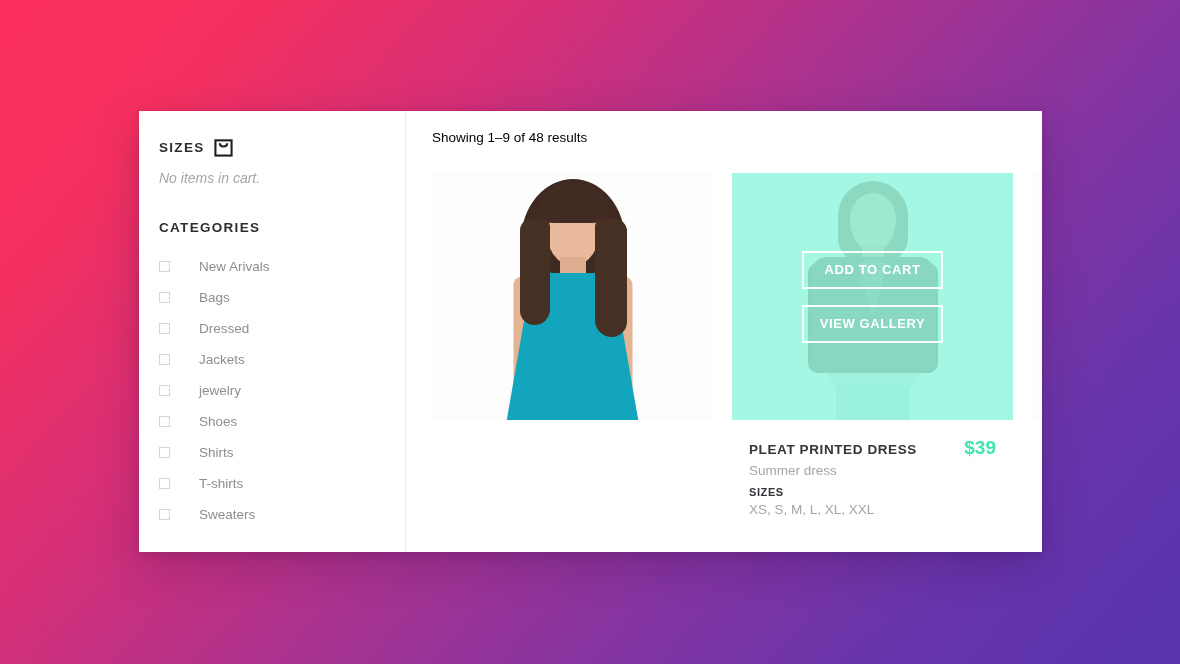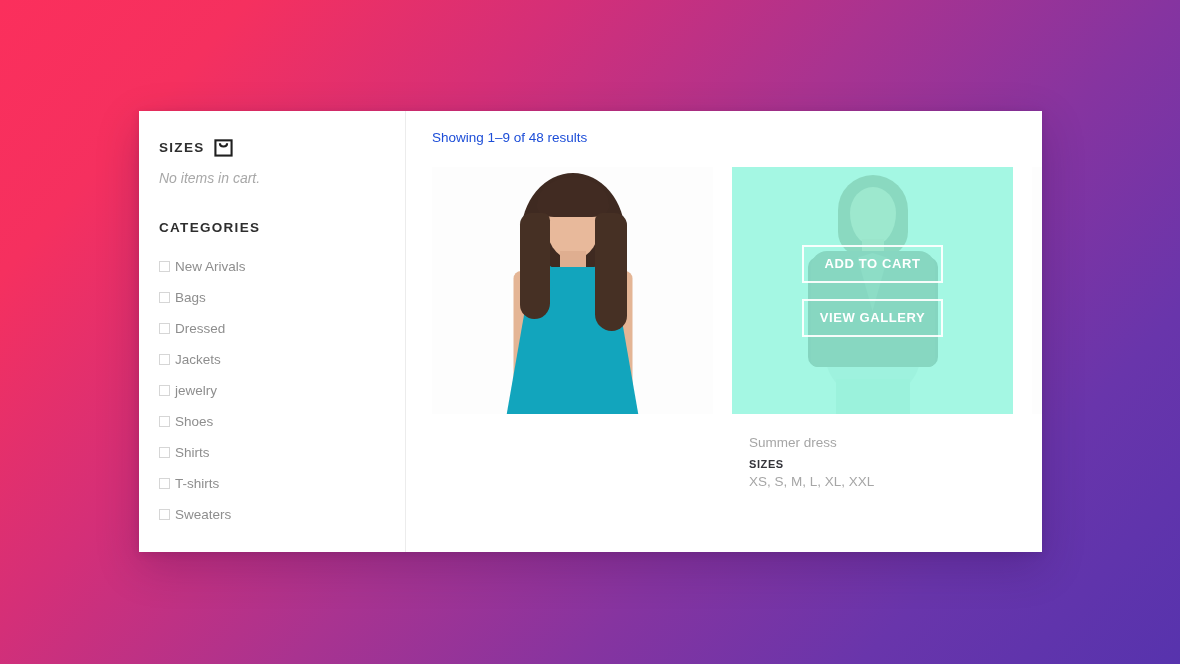--- a/index.html
+++ b/index.html
@@ -79,21 +79,21 @@
     letter-spacing: 1.3px;
     color: #2e2e2e;
     margin-bottom: 16px;
   }
 
   .cat-list { list-style: none; }
 
   .cat-item {
     display: flex;
     align-items: center;
-    gap: 5px;
+    gap: 29px;
     height: 31px;
   }
 
   .cat-box {
     width: 11px;
     height: 11px;
     flex: 0 0 11px;
     border: 1px solid #d6d6d6;
     background: #fff;
   }
@@ -106,22 +106,22 @@
   
   .content {
     flex: 1;
     padding: 19px 0 0 26px;
     position: relative;
     overflow: hidden;
   }
 
   .results {
     font-size: 13.5px;
-    color: #1d4ed8;
-    margin-bottom: 22px;
+    color: #000000;
+    margin-bottom: 28px;
   }
 
   .grid {
     display: flex;
     gap: 19px;
   }
 
   .card {
     width: 281px;
     flex: 0 0 281px;
@@ -463,20 +463,24 @@
             <span class="m2-jacket"></span>
             <span class="m2-lapel"></span>
             <span class="m2-legs"></span>
           </div>
           <div class="overlay">
             <button class="ov-btn">ADD TO CART</button>
             <button class="ov-btn">VIEW GALLERY</button>
           </div>
         </div>
         <div class="card-body">
+          <div class="row-title">
+            <span class="p-name">PLEAT PRINTED DRESS</span>
+            <span class="p-price">$39</span>
+          </div>
           <div class="p-sub">Summer dress</div>
           <div class="sizes-label">SIZES</div>
           <div class="sizes-val">XS, S, M, L, XL, XXL</div>
         </div>
       </article>
 
       <article class="card partial">
         <div class="card-media">
           <div class="photo"></div>
         </div>

